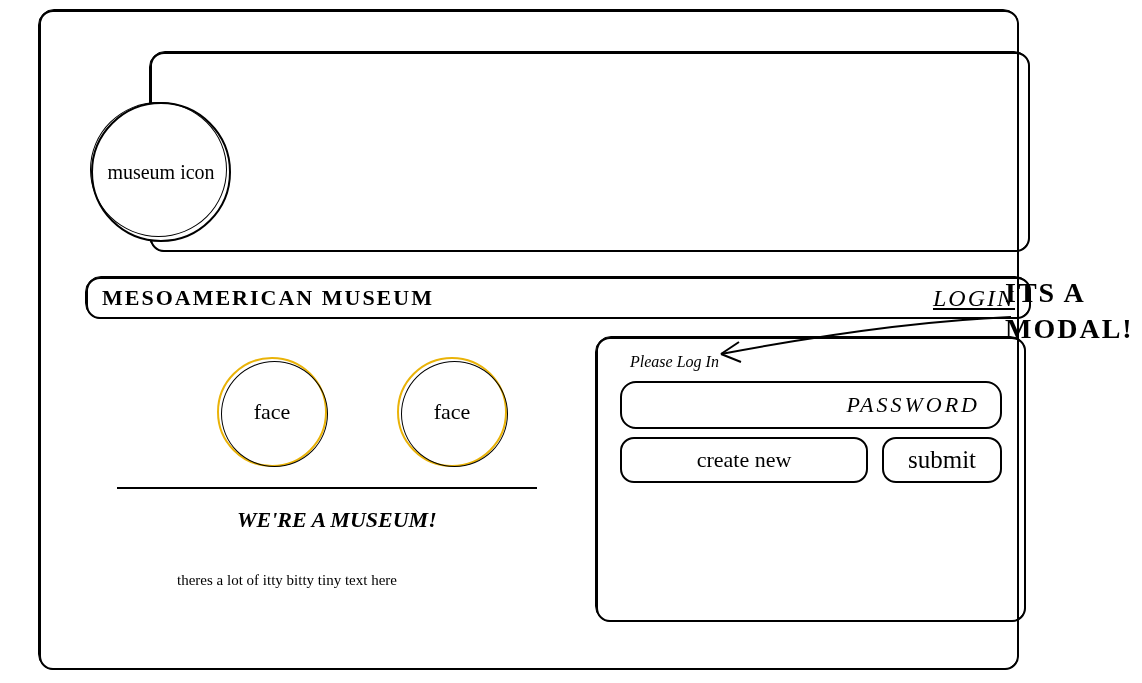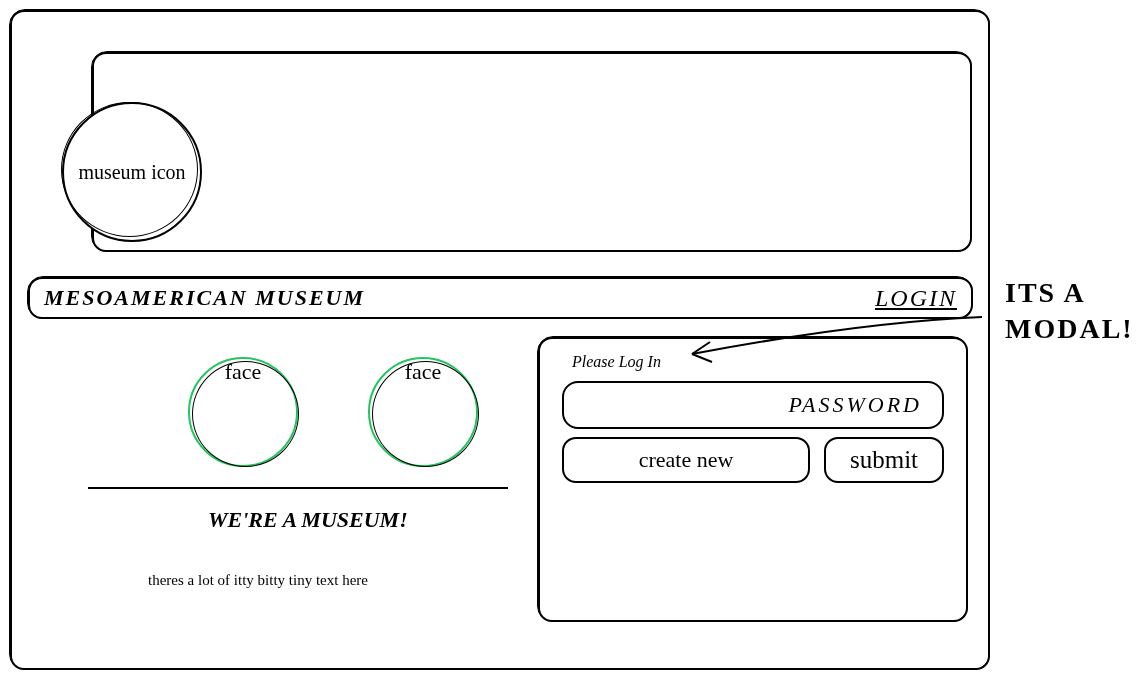--- a/index.html
+++ b/index.html
@@ -10,21 +10,21 @@
     background: #fff;
     width: 1142px;
     height: 683px;
     position: relative;
   }
   .sketch-border {
     border: 2px solid #000;
     border-radius: 14px;
   }
   
-  .dbl { position: relative; }
+  .dbl { position: relative; margin-left: 29px; }
   .dbl::after {
     content: "";
     position: absolute;
     inset: -3px -2px -2px -3px;
     border: 1.5px solid #000;
     border-radius: 16px;
     pointer-events: none;
   }
   .page {
     position: absolute;
@@ -57,32 +57,32 @@
   }
   .nav-bar {
     position: absolute;
     left: 16px; top: 265px;
     width: 945px; height: 42px;
     display:flex; align-items:center;
     padding: 0 14px;
     font-size: 20px;
     letter-spacing: 2px;
   }
-  .nav-bar .brand { flex:1; font-weight: bold; font-style: italic; font-size:22px;}
+  .nav-bar .brand { flex:1; font-weight: bold; font-size:22px;}
   .nav-bar .login-link { font-style: italic; text-decoration: underline; font-size:24px; }
   .content-area{
     position:absolute;
     left:16px; top:315px;
     width:945px; height:330px;
   }
   .face {
     position:absolute;
     width:110px; height:110px;
-    border:2px solid #22c55e; border-radius:50%;
-    display:flex;align-items:flex-start;justify-content:center;
+    border:2px solid #eab308; border-radius:50%;
+    display:flex;align-items:center;justify-content:center;
     font-size:22px;
   }
   .face::after{
     content:"";position:absolute;inset:2px -3px -2px 2px;
     border:1.5px solid #000;border-radius:50%;
   }
   .face1{left:160px; top:30px;}
   .face2{left:340px; top:30px;}
   .hr-line{
     position:absolute;

